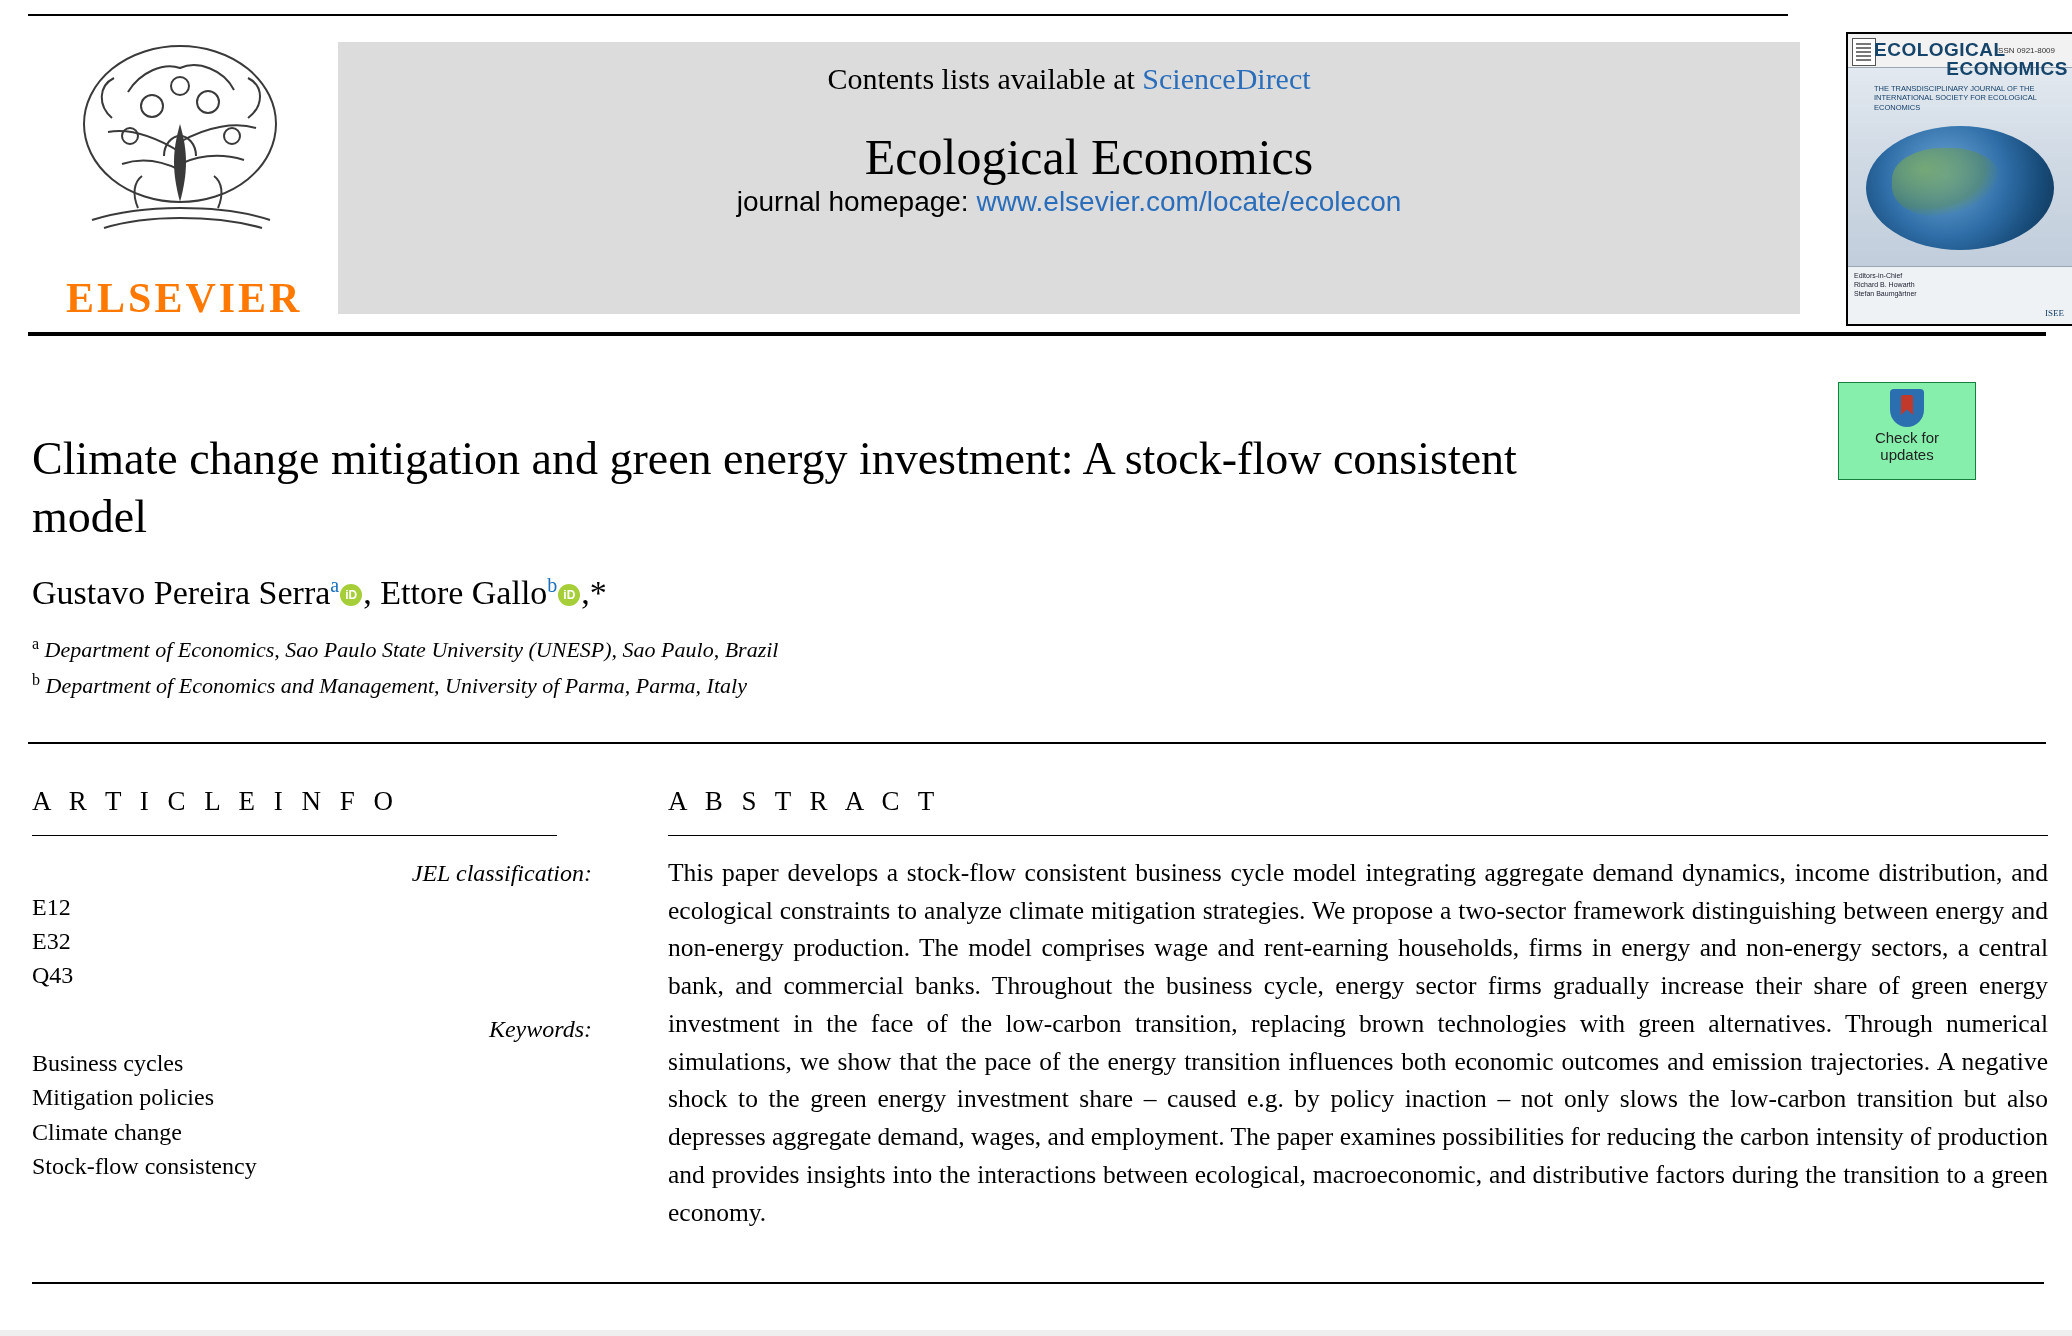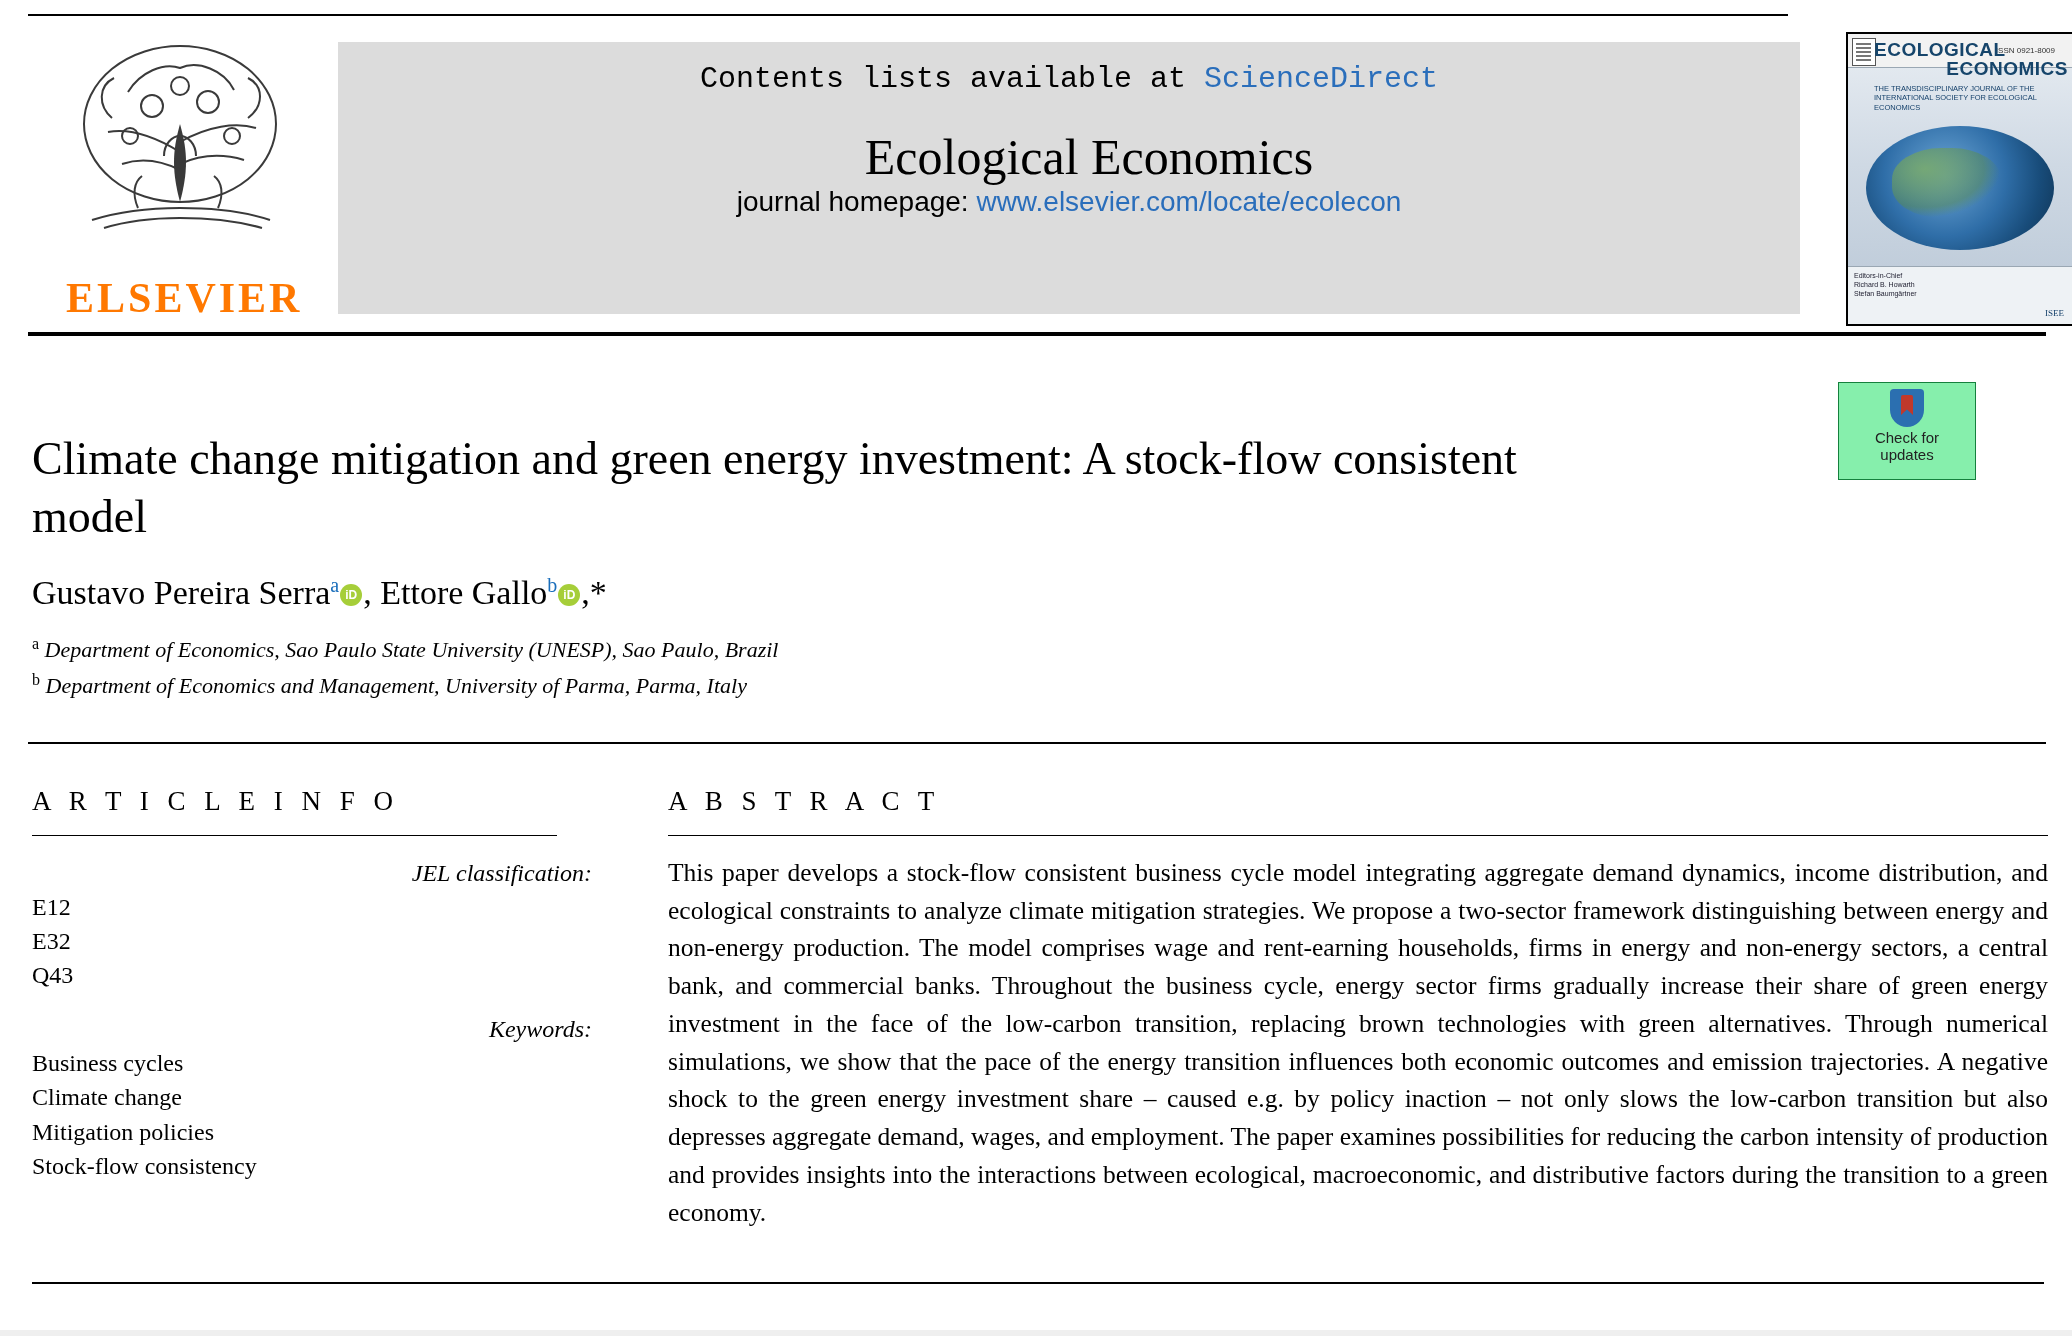--- a/index.html
+++ b/index.html
@@ -73,21 +73,21 @@
     left: 310px;
     top: 28px;
     width: 1462px;
     height: 272px;
     background: #dcdcdc;
     text-align: center;
   }
   .contents-line {
     margin-top: 20px;
     font-size: 30px;
-    font-family: Liberation Mono, monospace;
+    font-family: Liberation Serif, serif;
   }
   .contents-line a { color:#2a6ebb; text-decoration: none; }
   .journal-title {
     margin-top: 32px;
     font-size: 50px;
     font-family: "Liberation Serif", serif;
     padding-left: 40px;
   }
   .homepage-line {
     font-size: 28px;
@@ -333,22 +333,22 @@
     <div class="sec-head">A R T I C L E   I N F O</div>
     <div class="hr-thin info-hr"></div>
     <div class="info-body">
       <div class="info-label">JEL classification:</div>
       <div>E12</div>
       <div>E32</div>
       <div>Q43</div>
       <div class="info-gap"></div>
       <div class="info-label">Keywords:</div>
       <div>Business cycles</div>
+      <div>Mitigation policies</div>
       <div>Climate change</div>
-      <div>Mitigation policies</div>
       <div>Stock-flow consistency</div>
     </div>
   </div>
 
   <div class="abs-col">
     <div class="sec-head">A B S T R A C T</div>
     <div class="hr-thin abs-hr"></div>
     <div class="abstract-text">This paper develops a stock-flow consistent business cycle model integrating aggregate demand dynamics, income distribution, and ecological constraints to analyze climate mitigation strategies. We propose a two-sector framework distinguishing between energy and non-energy production. The model comprises wage and rent-earning households, firms in energy and non-energy sectors, a central bank, and commercial banks. Throughout the business cycle, energy sector firms gradually increase their share of green energy investment in the face of the low-carbon transition, replacing brown technologies with green alternatives. Through numerical simulations, we show that the pace of the energy transition influences both economic outcomes and emission trajectories. A negative shock to the green energy investment share – caused e.g. by policy inaction – not only slows the low-carbon transition but also depresses aggregate demand, wages, and employment. The paper examines possibilities for reducing the carbon intensity of production and provides insights into the interactions between ecological, macroeconomic, and distributive factors during the transition to a green economy.</div>
   </div>
 

